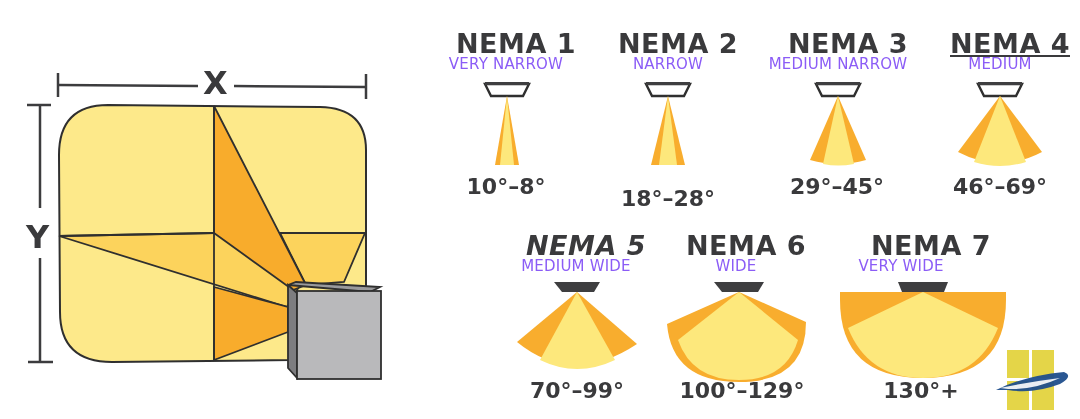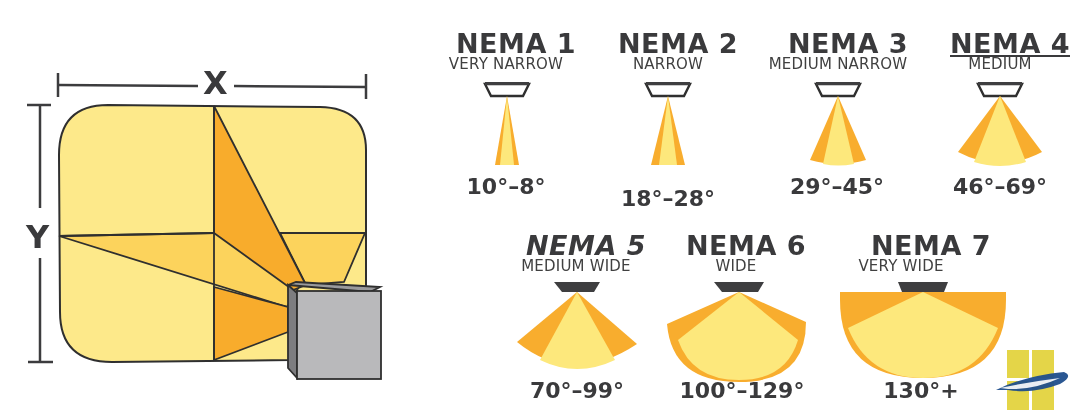--- a/index.html
+++ b/index.html
@@ -1,21 +1,21 @@
 <!DOCTYPE html>
 <html><head>
 <meta charset="utf-8">
 <style>
   html, body { margin: 0; padding: 0; background: #ffffff; }
   body { width: 1080px; height: 419px; position: relative; overflow: hidden;
          font-family: "DejaVu Sans", "Liberation Sans", sans-serif; color: #3c3c3e; }
   .abs { position: absolute; }
   .title { position: absolute; font-weight: bold; font-size: 27px; letter-spacing: 0.5px;
            color: #3a3a3c; text-align: right; white-space: nowrap; line-height: 1; }
-  .sub { position: absolute; font-size: 15px; color: #404040; text-align: center;
+  .sub { position: absolute; font-size: 15px; color: #8b5cf6; text-align: center;
          white-space: nowrap; line-height: 1; letter-spacing: 0.2px; }
   .angle { position: absolute; font-weight: bold; font-size: 22px; color: #3a3a3c;
            text-align: center; white-space: nowrap; line-height: 1; }
   svg { position: absolute; overflow: visible; }
 </style>
 </head>
 <body>
 
 <svg width="400" height="400" style="left:0;top:50px;" viewBox="0 50 400 400">
 

